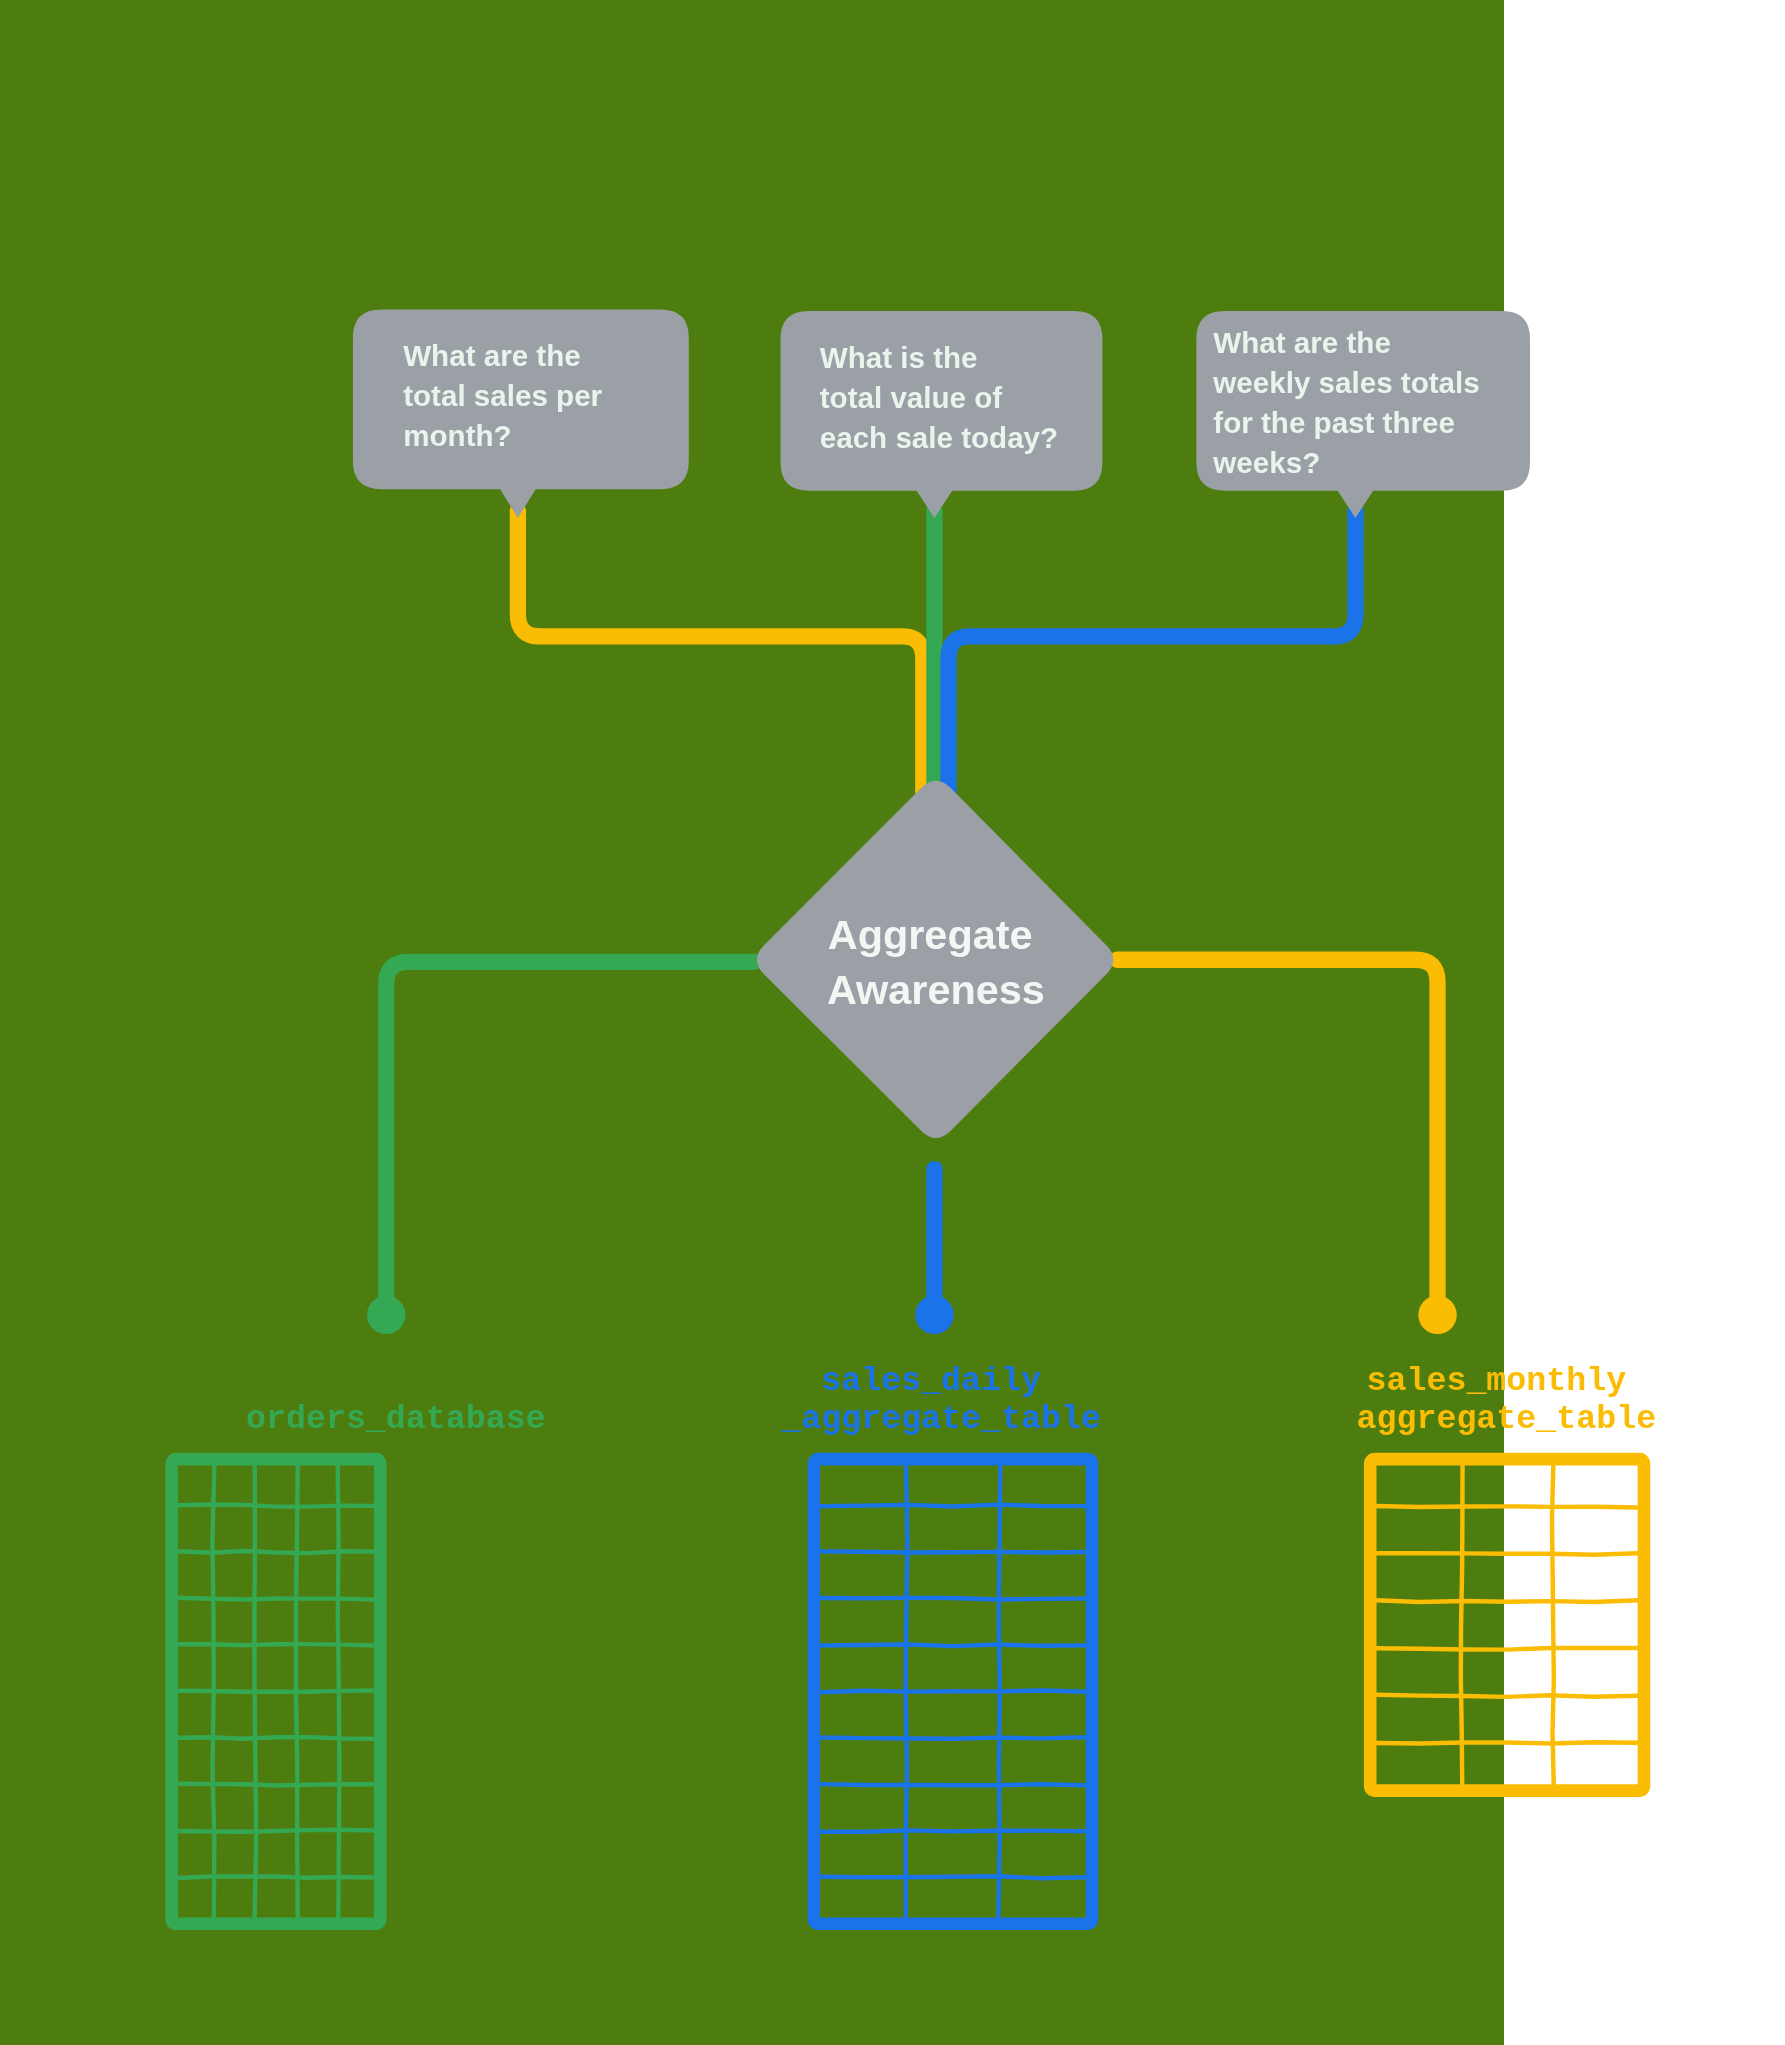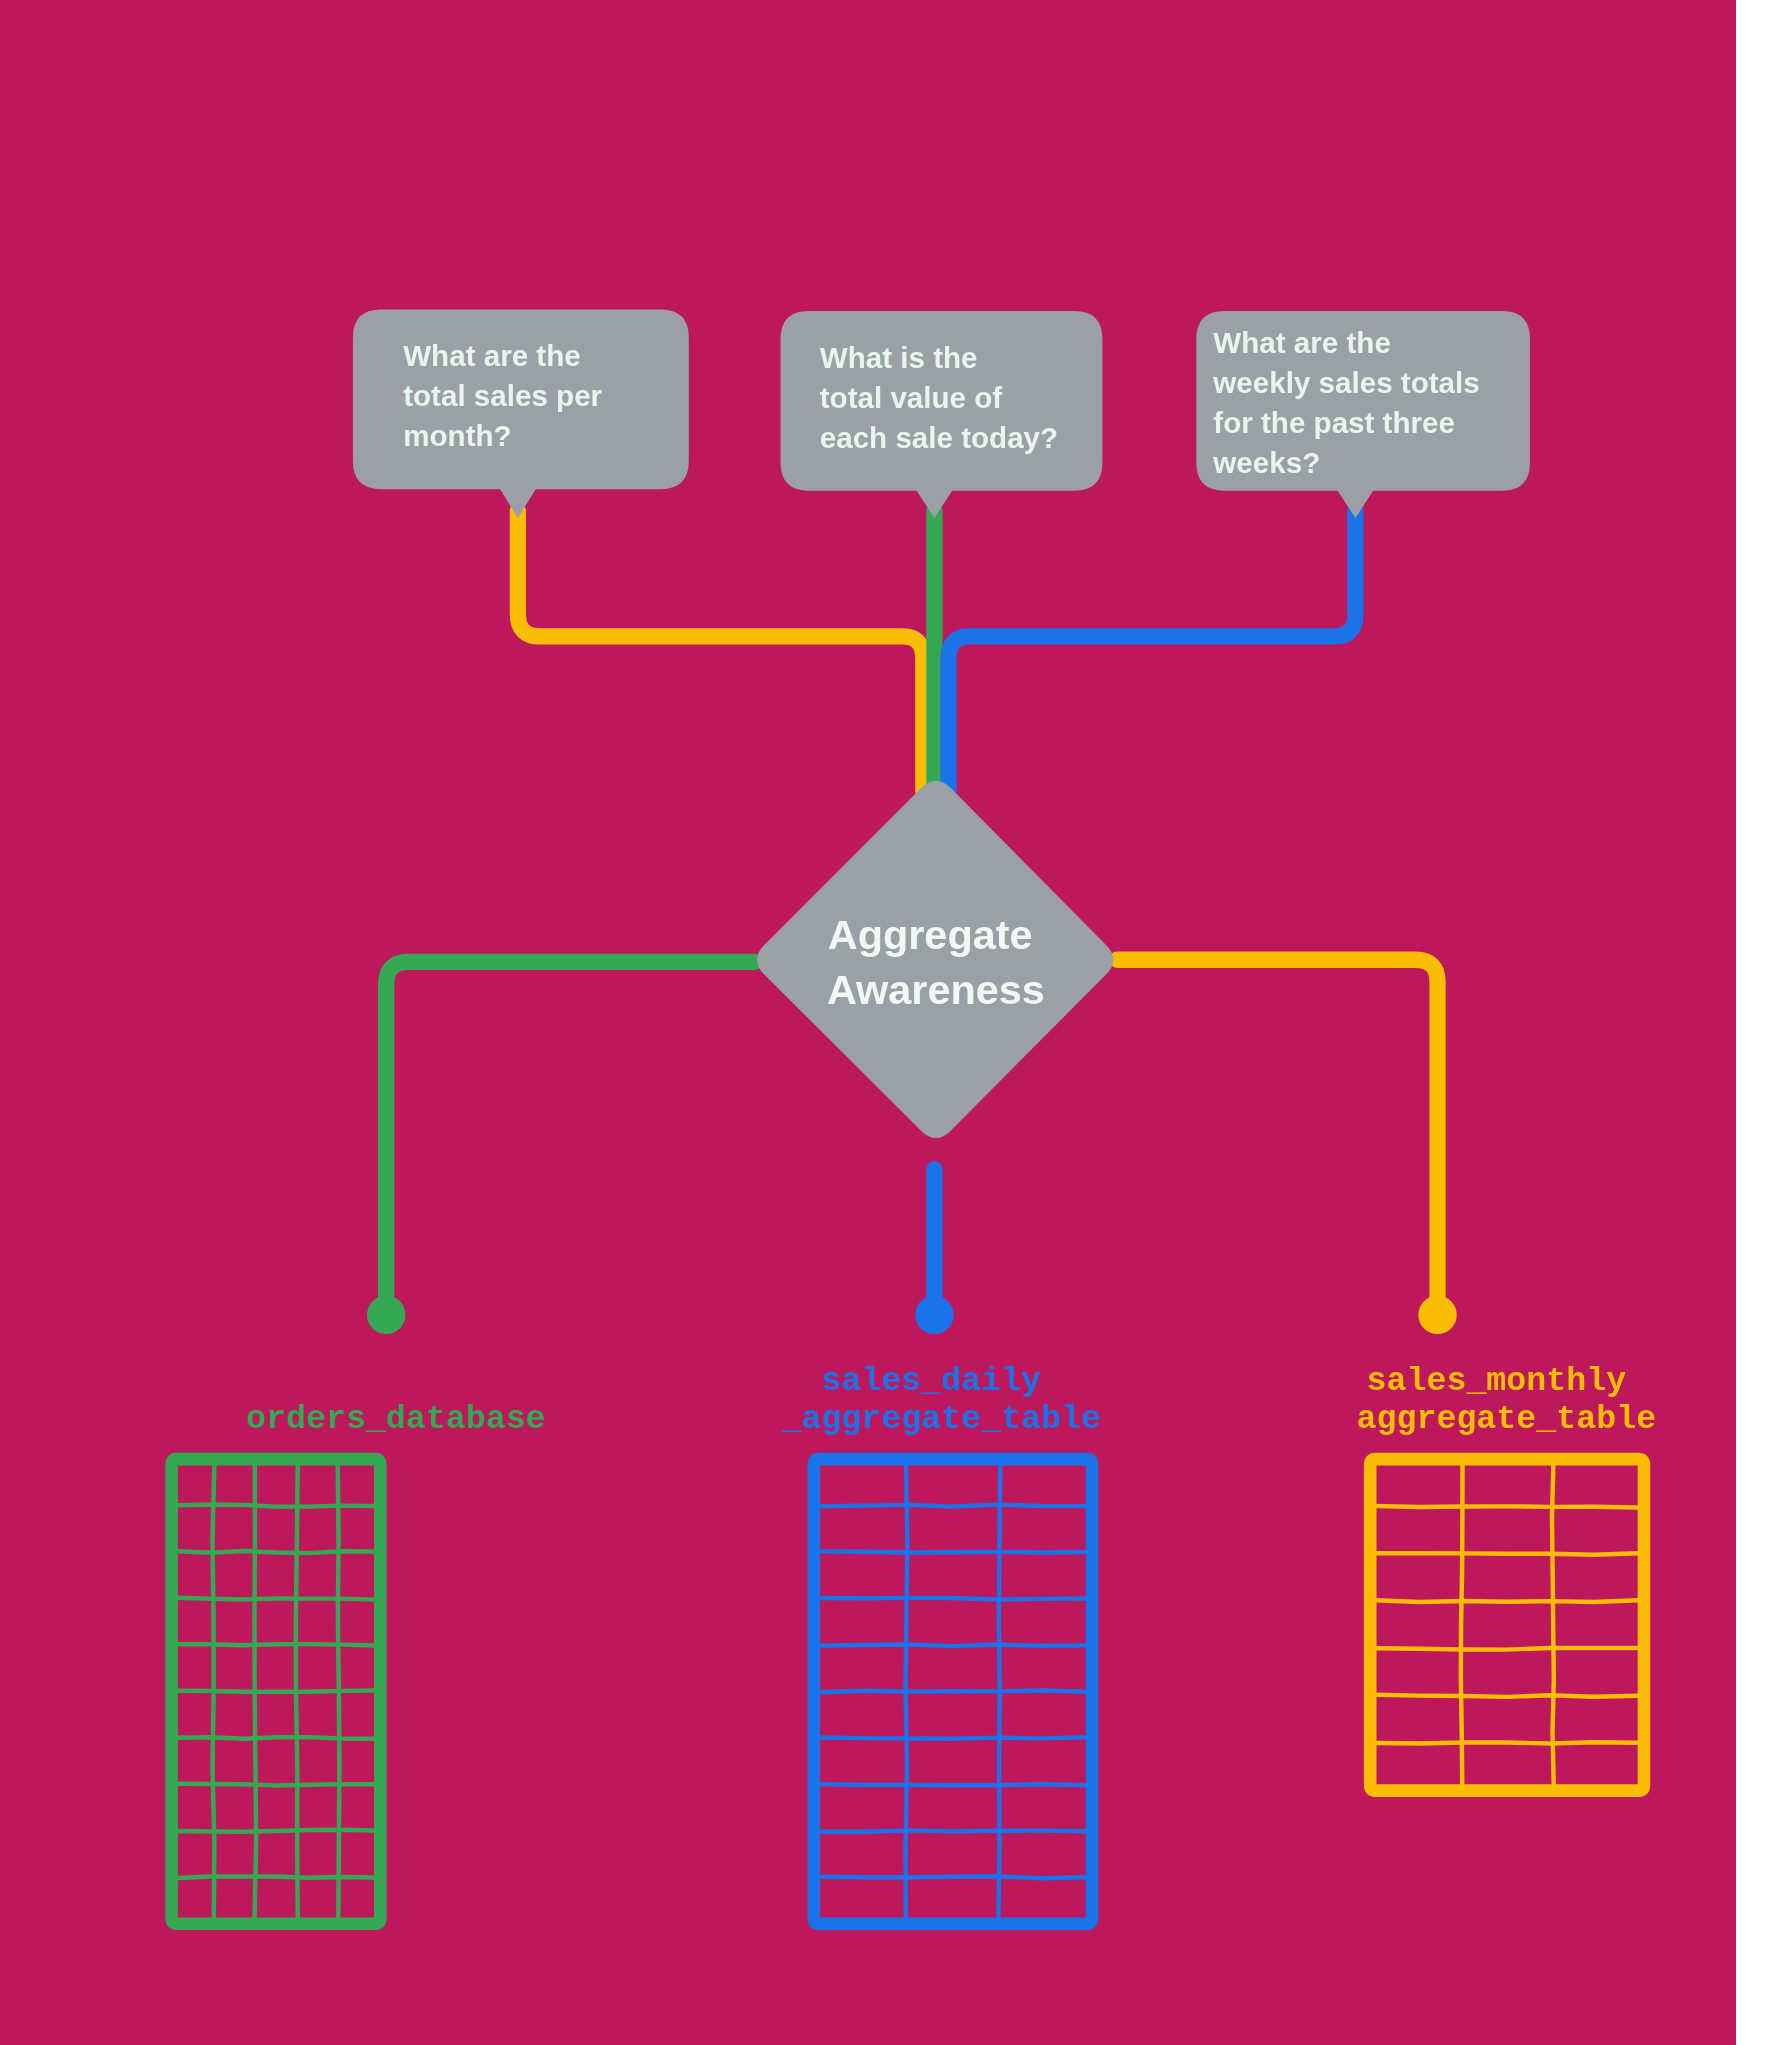--- a/index.html
+++ b/index.html
@@ -1,21 +1,21 @@
 <!DOCTYPE html>
 <html style="font-size:12px"><head>
 <meta charset="utf-8">
 <style>
   html,body{margin:0;padding:0;background:#ffffff;}
   body{
     width:1786px;height:2046px;
     font-family:"Liberation Sans", sans-serif;
     overflow:hidden;
   }
-  #stage{position:relative;width:1736px;height:2046px;background:#be185d;}
+  #stage{position:relative;width:1504px;height:2046px;background:#4d7c0f;}
   #diagram{position:absolute;inset:0;width:1786px;height:2046px;display:block;}
   .bubble-text{
     font-family:"Liberation Sans", sans-serif;
     font-weight:700;
     font-size:40px;
     fill:#e8f5ec;
   }
   .node-text{
     font-family:"Liberation Sans", sans-serif;
     font-weight:700;

